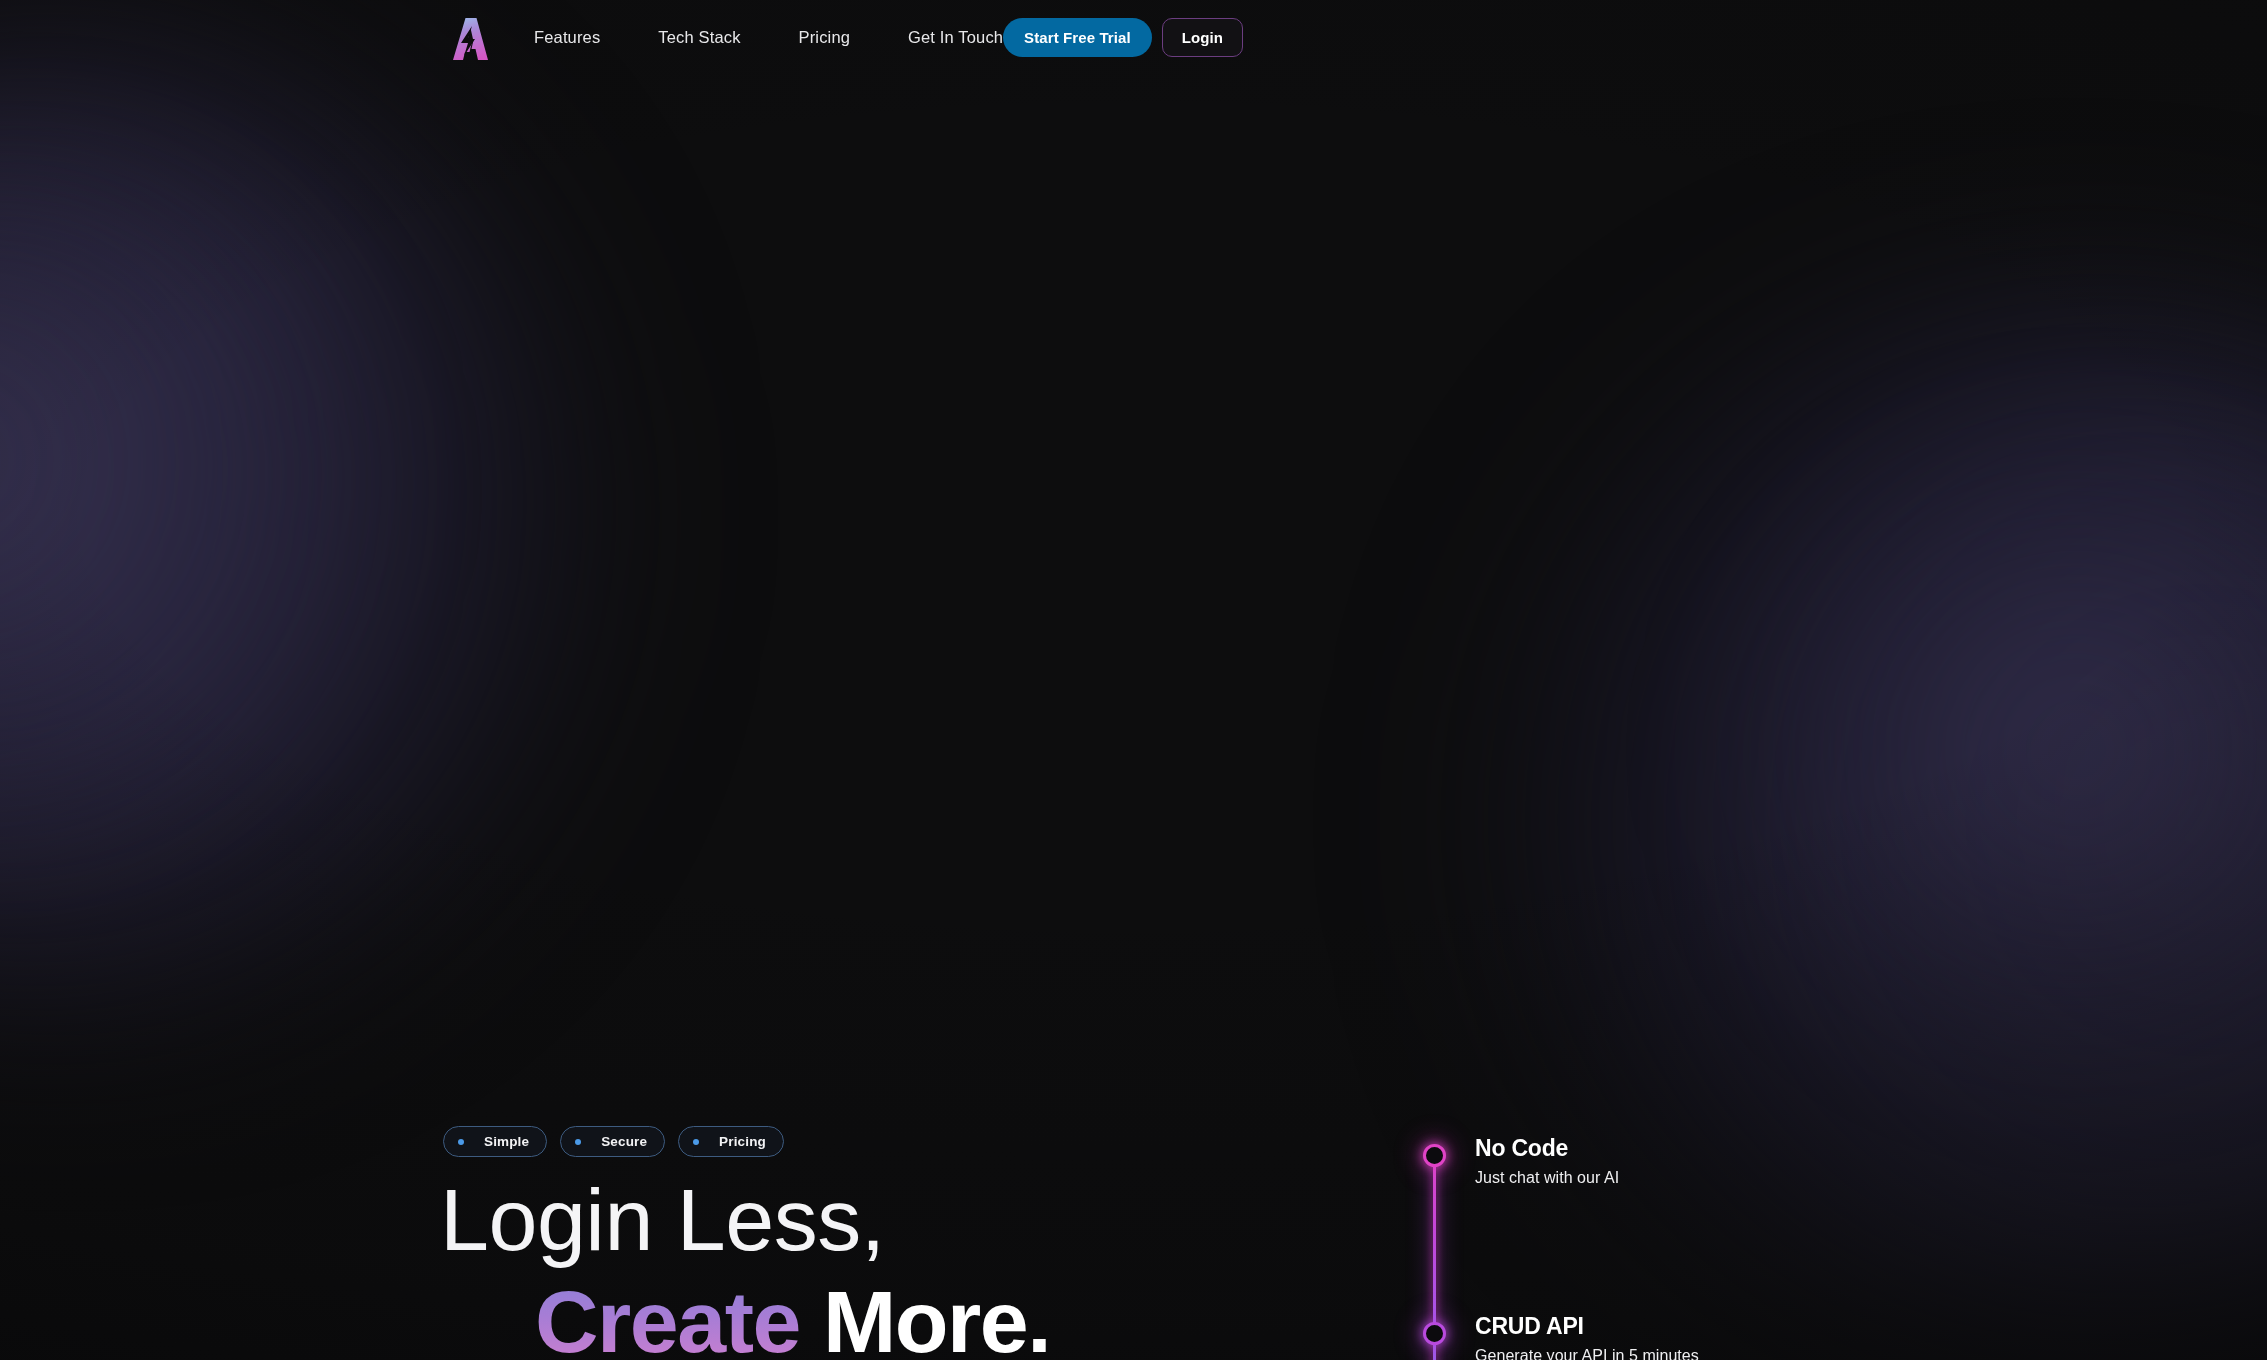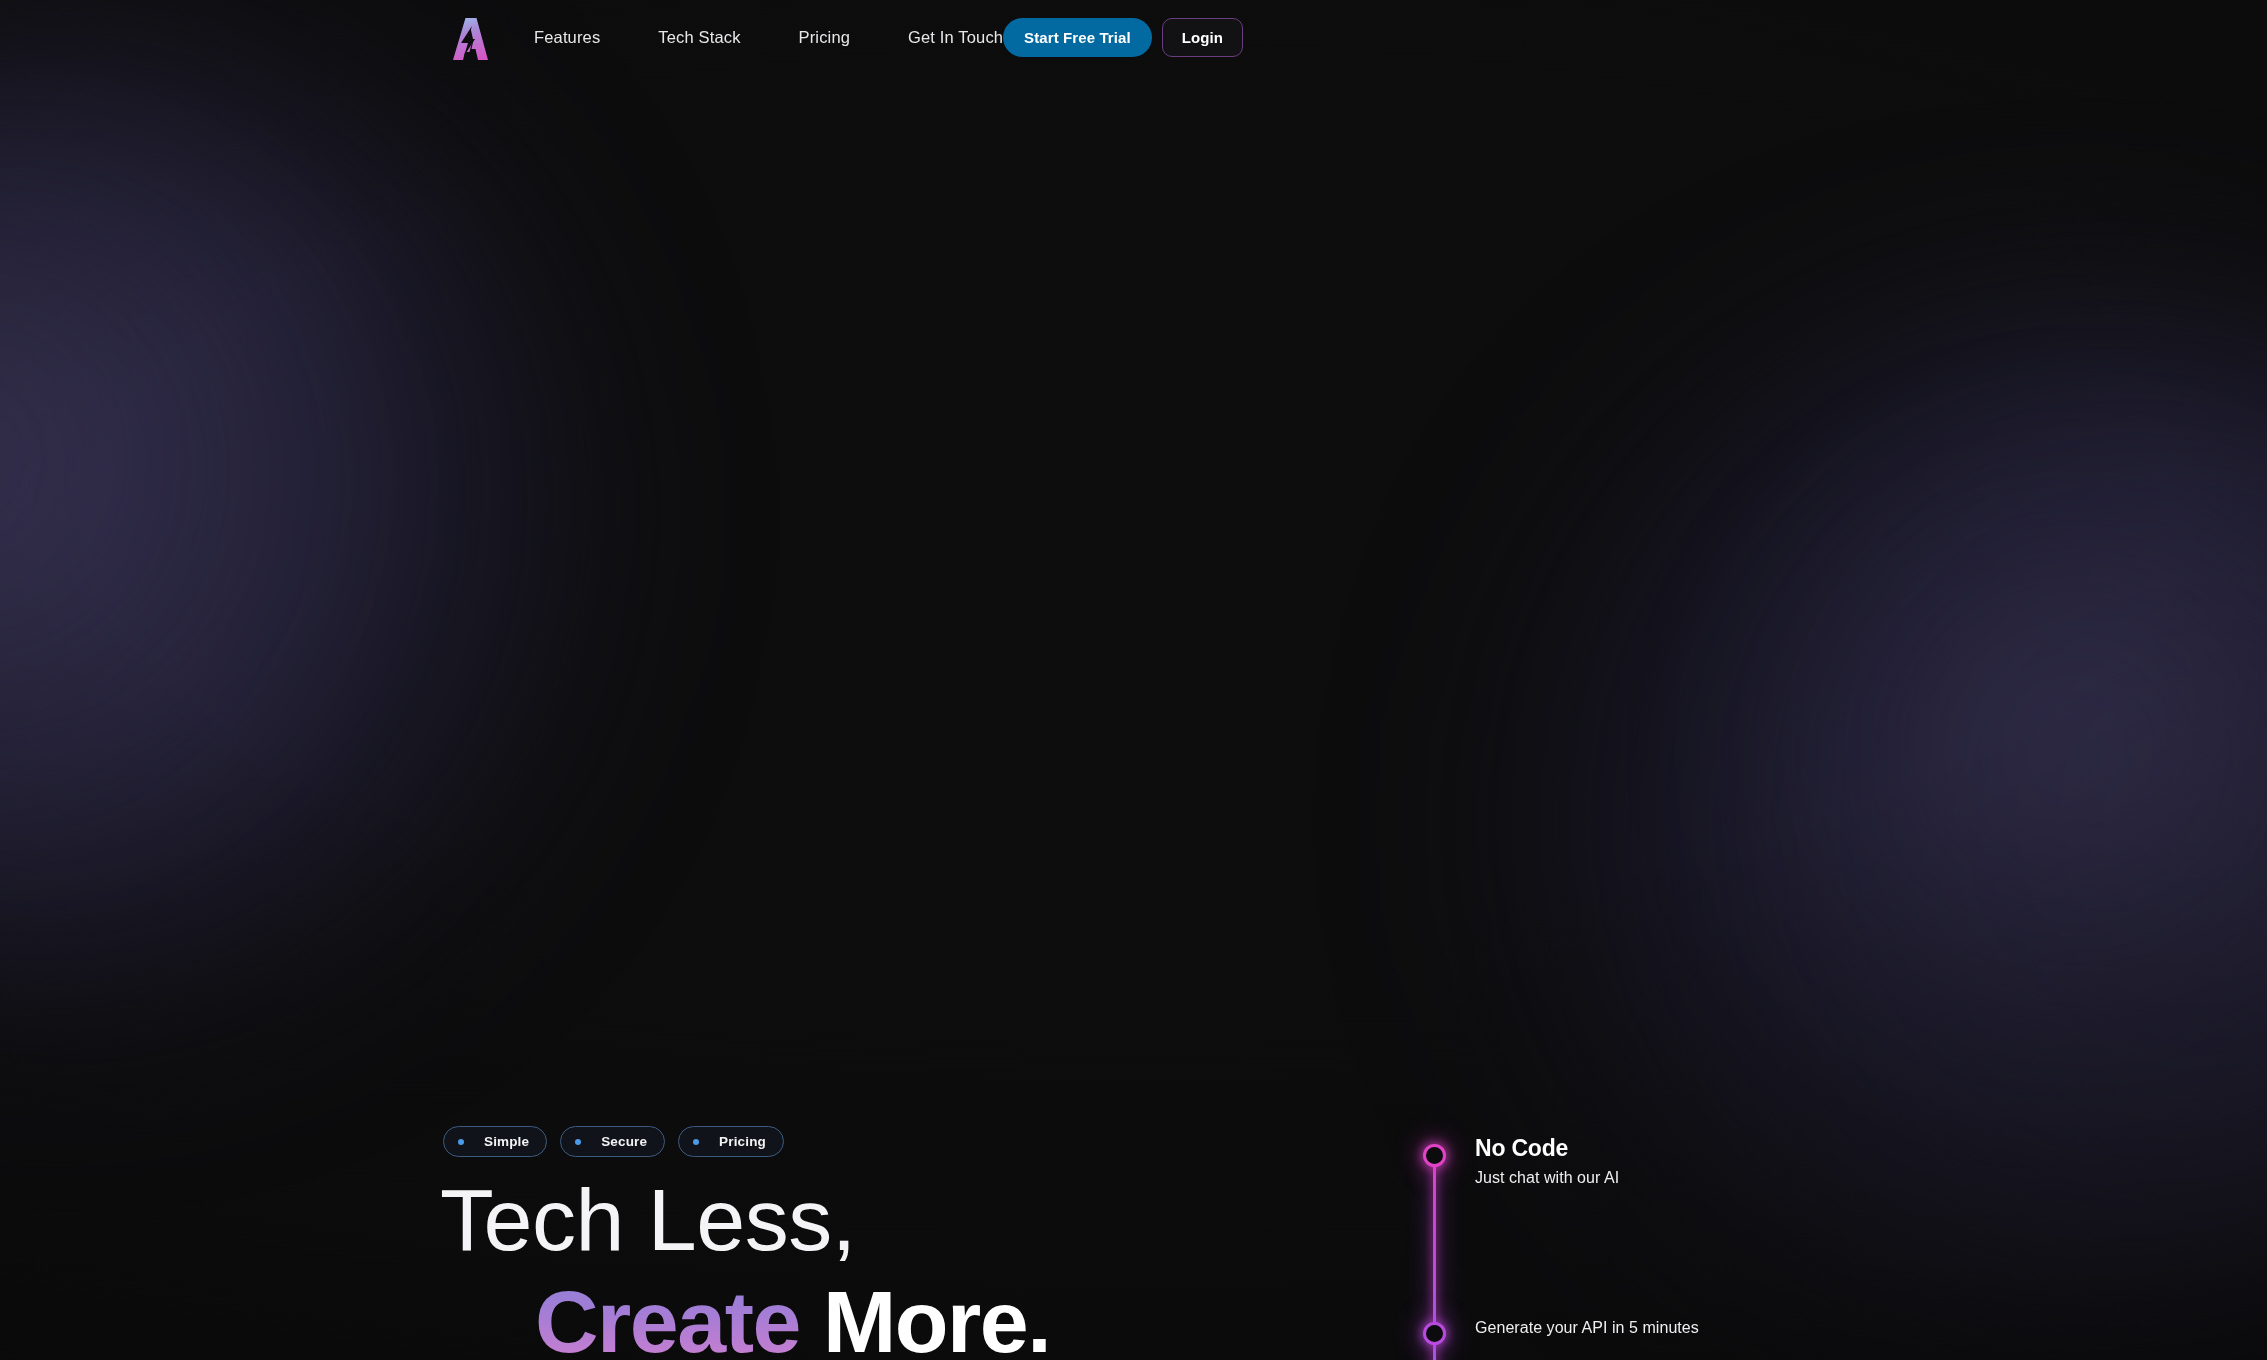--- a/index.html
+++ b/index.html
@@ -365,38 +365,39 @@
         <span class="badge-dot"></span>
         <span>Secure</span>
       </span>
       <span class="badge">
         <span class="badge-dot"></span>
         <span>Pricing</span>
       </span>
     </div>
 
     <h1 class="headline">
-      <span class="headline-line1">Tech Less,</span>
+      <span class="headline-line1">Login Less,</span>
       <span class="headline-line2"><span class="grad-word">Create</span> <span class="white-word">More.</span></span>
     </h1>
 
   </div>
 
   <div class="timeline">
     <div class="timeline-line"></div>
 
     <div class="tl-item item-0">
       <span class="tl-node"></span>
       <div class="tl-body">
         <span class="tl-title">No Code</span>
         <span class="tl-sub">Just chat with our AI</span>
       </div>
     </div>
 
     <div class="tl-item item-1">
       <span class="tl-node"></span>
       <div class="tl-body">
+        <span class="tl-title">CRUD API</span>
         <span class="tl-sub">Generate your API in 5 minutes</span>
       </div>
     </div>
   </div>
 
 </section>
 
 </body></html>

